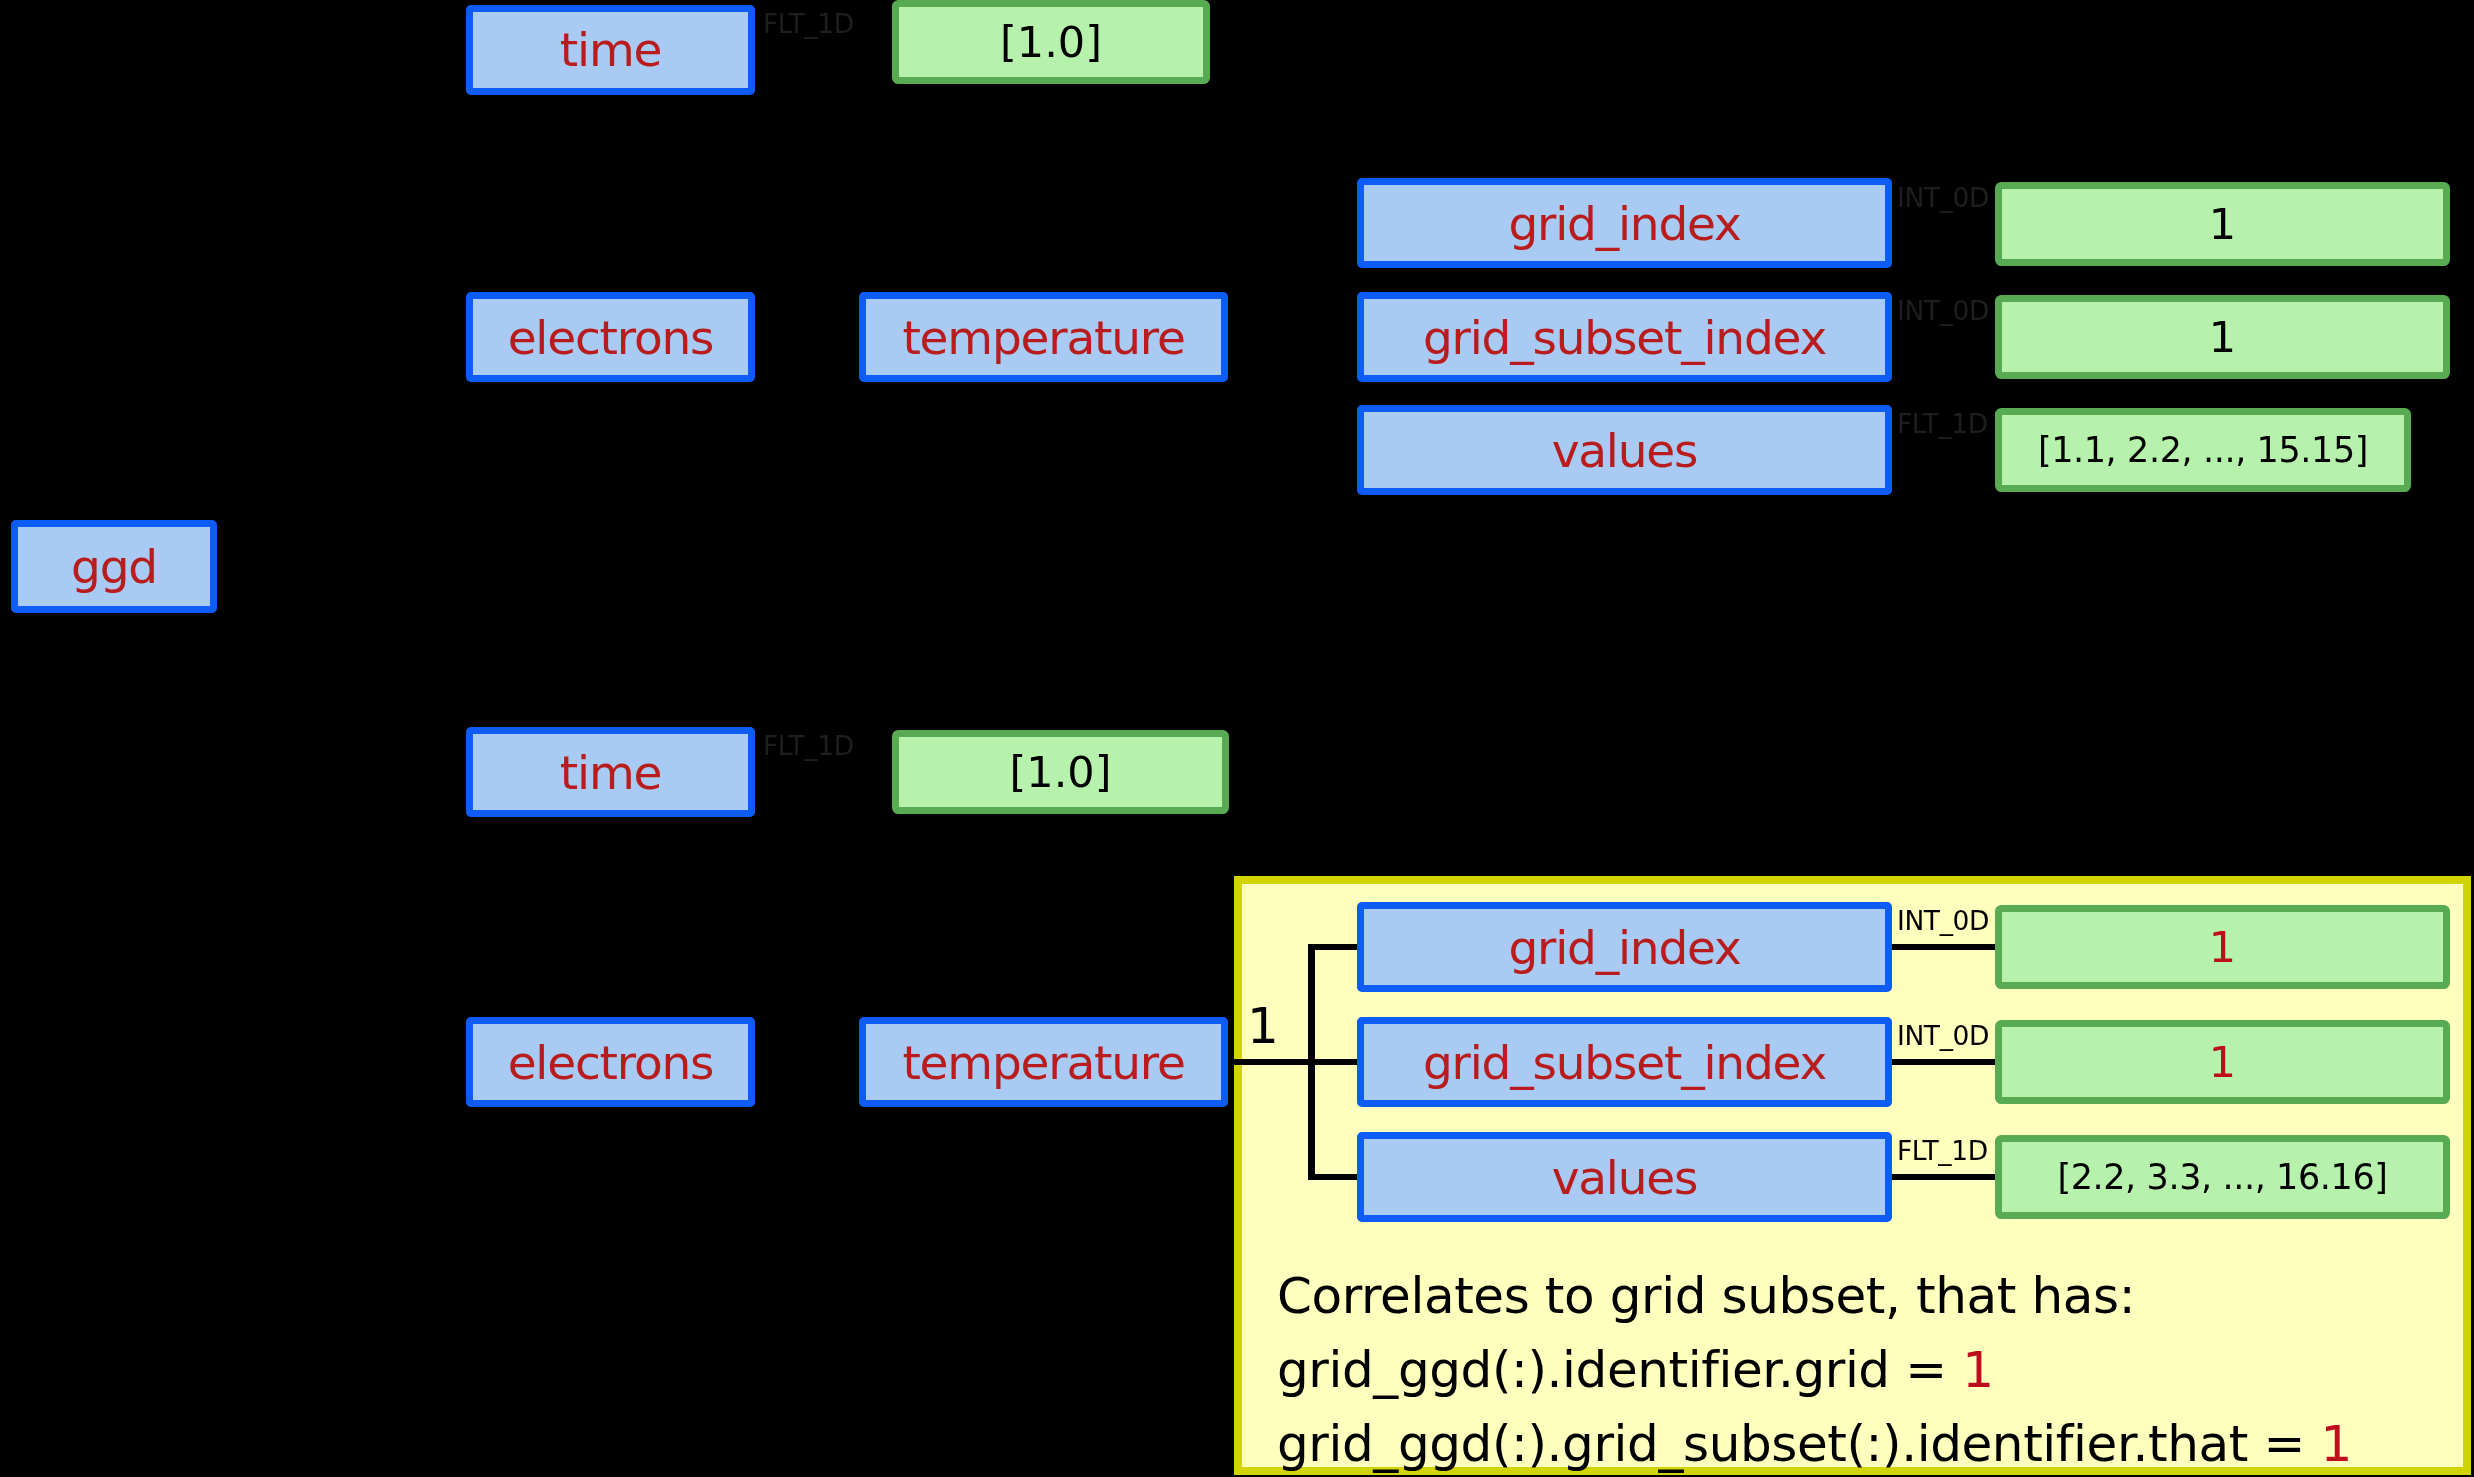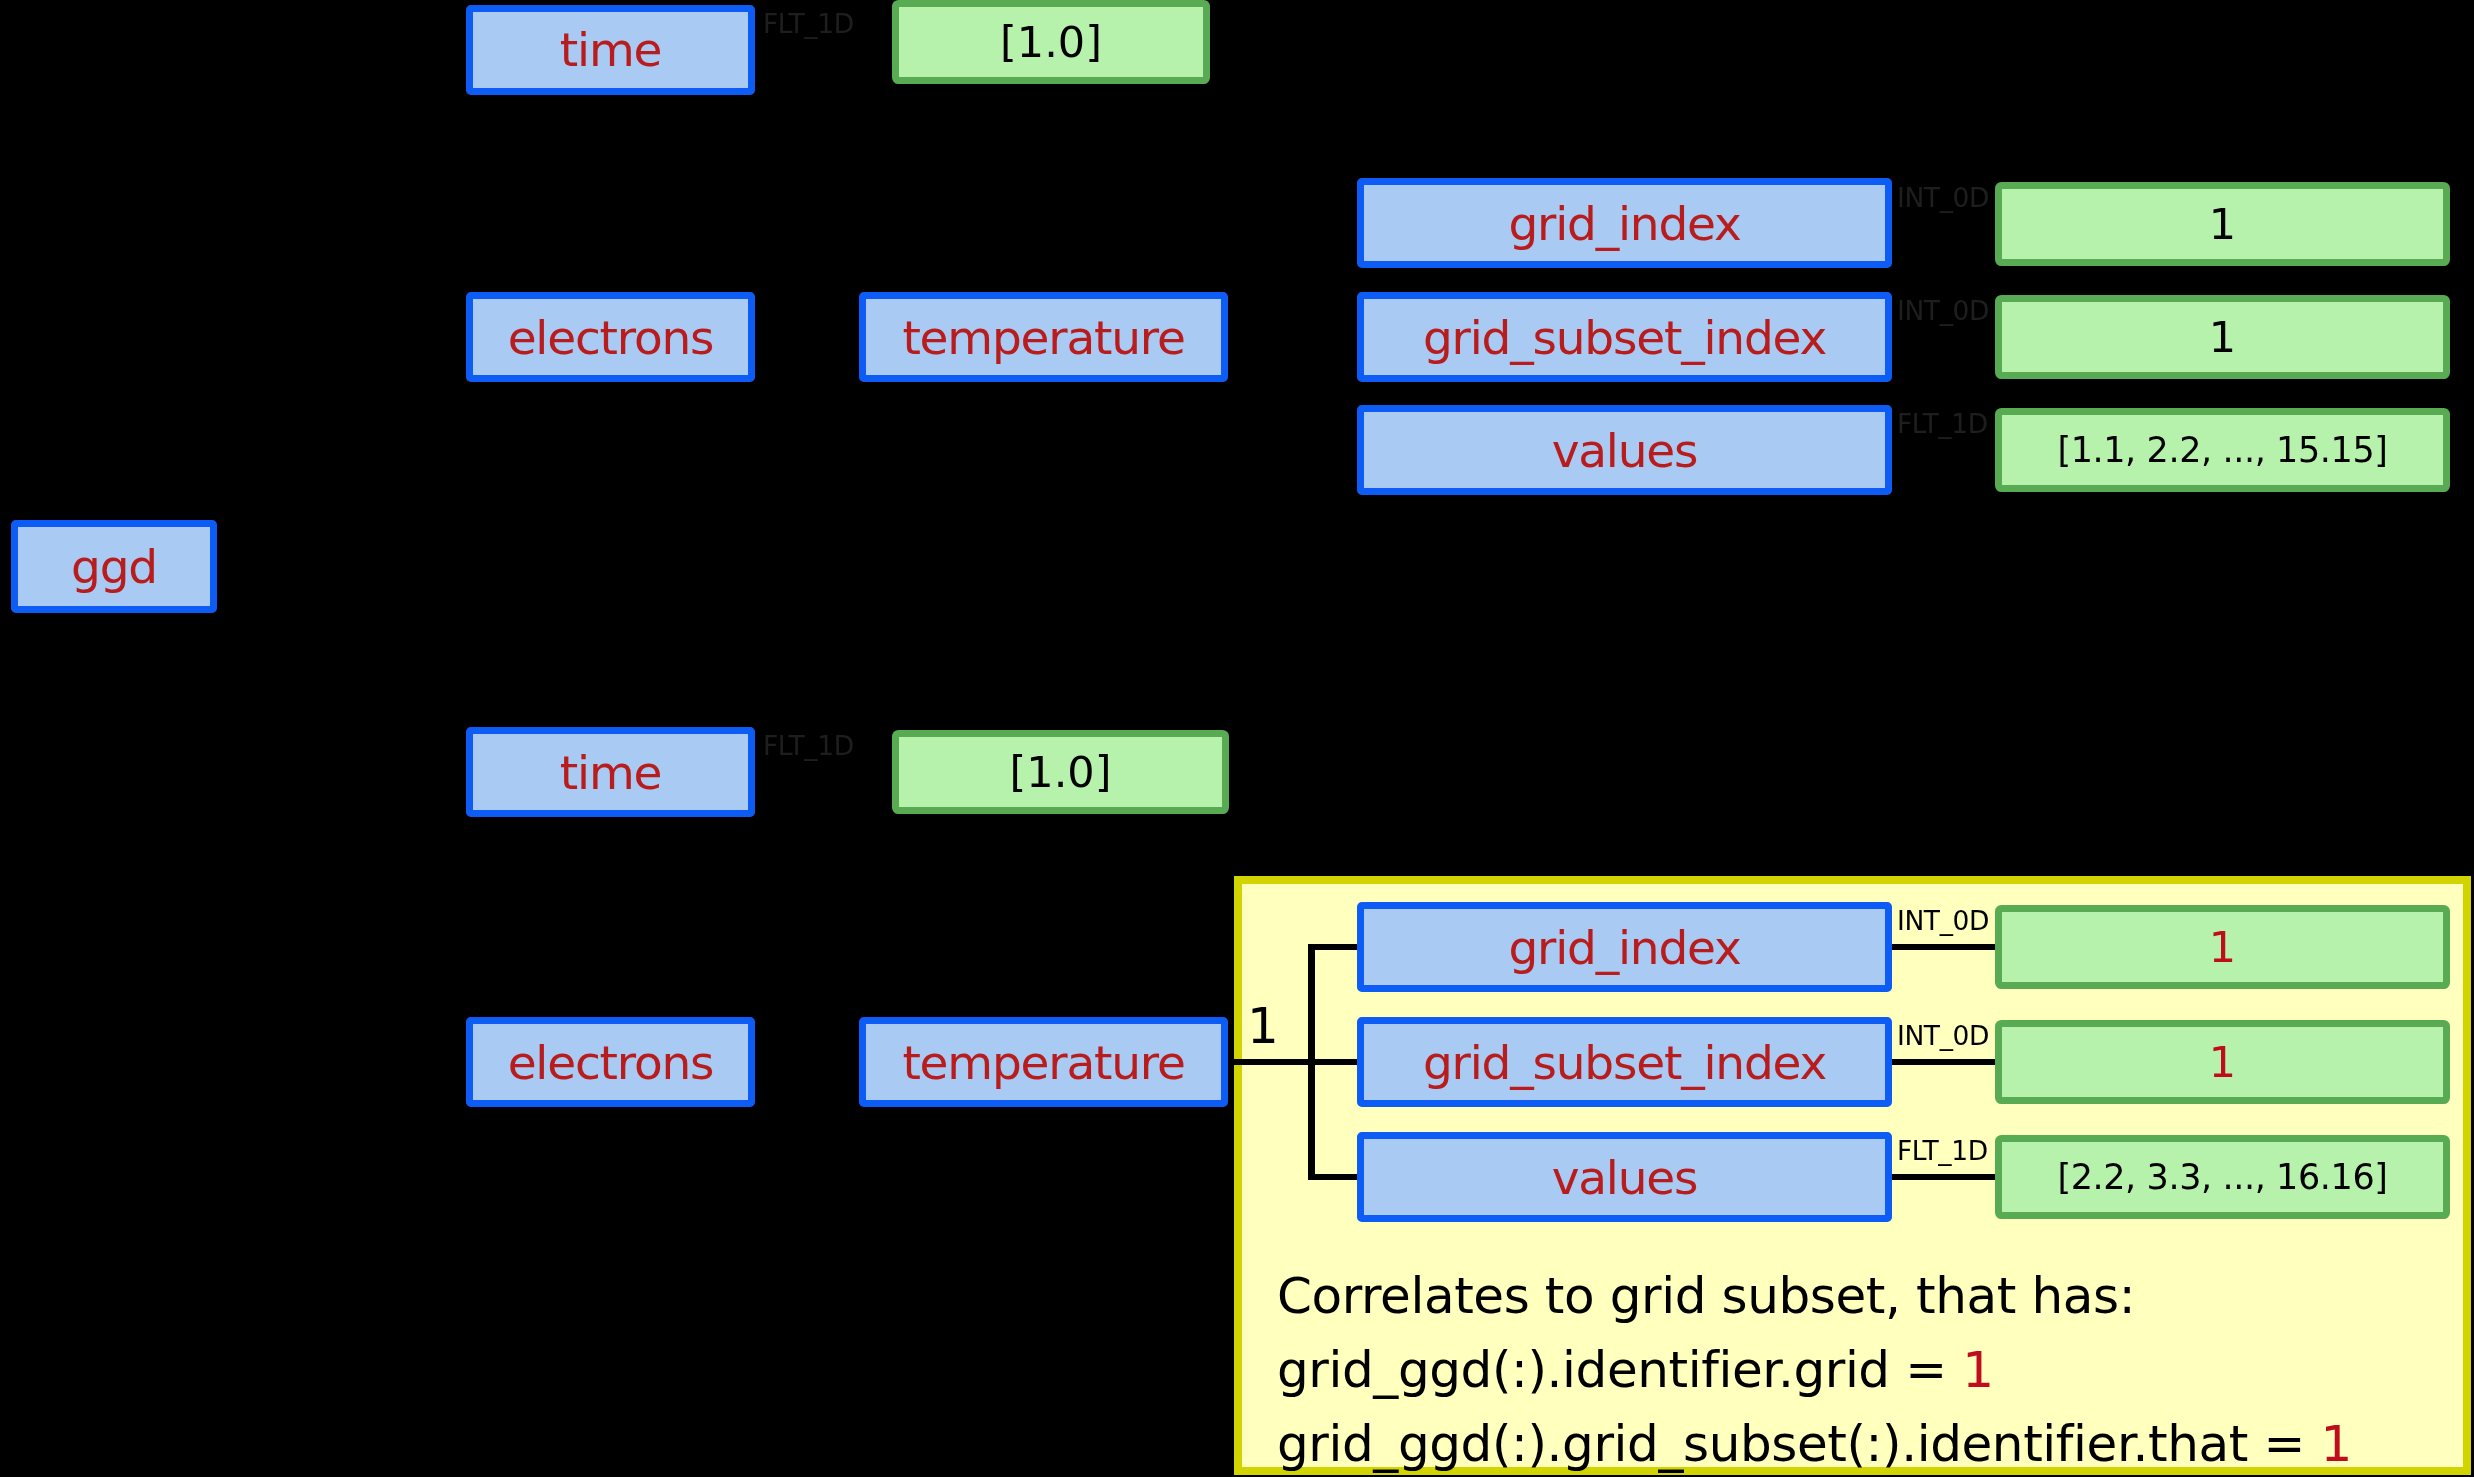--- a/index.html
+++ b/index.html
@@ -83,21 +83,21 @@
   <div class="bluebox" style="left:1357px;top:178px;width:535px;height:90px">grid_index</div>
   <div class="typelabel dim" style="left:1897px;top:182px">INT_0D</div>
   <div class="greenbox" style="left:1995px;top:182px;width:455px;height:84px">1</div>
 
   <div class="bluebox" style="left:1357px;top:292px;width:535px;height:90px">grid_subset_index</div>
   <div class="typelabel dim" style="left:1897px;top:295px">INT_0D</div>
   <div class="greenbox" style="left:1995px;top:295px;width:455px;height:84px">1</div>
 
   <div class="bluebox" style="left:1357px;top:405px;width:535px;height:90px">values</div>
   <div class="typelabel dim" style="left:1897px;top:408px">FLT_1D</div>
-  <div class="greenbox array" style="left:1995px;top:408px;width:455px;height:84px">[1.1, 2.2, ..., 15.15]</div>
+  <div class="greenbox array" style="left:1995px;top:408px;width:416px;height:84px">[1.1, 2.2, ..., 15.15]</div>
 
   <div class="bluebox" style="left:466px;top:727px;width:289px;height:90px">time</div>
   <div class="typelabel dim" style="left:763px;top:730px">FLT_1D</div>
   <div class="greenbox" style="left:892px;top:730px;width:337px;height:84px">[1.0]</div>
 
   <div class="bluebox" style="left:466px;top:1017px;width:289px;height:90px">electrons</div>
   <div class="bluebox" style="left:859px;top:1017px;width:369px;height:90px">temperature</div>
 
   <div class="panel" style="left:1234px;top:876px;width:1237px;height:599px"></div>
 

